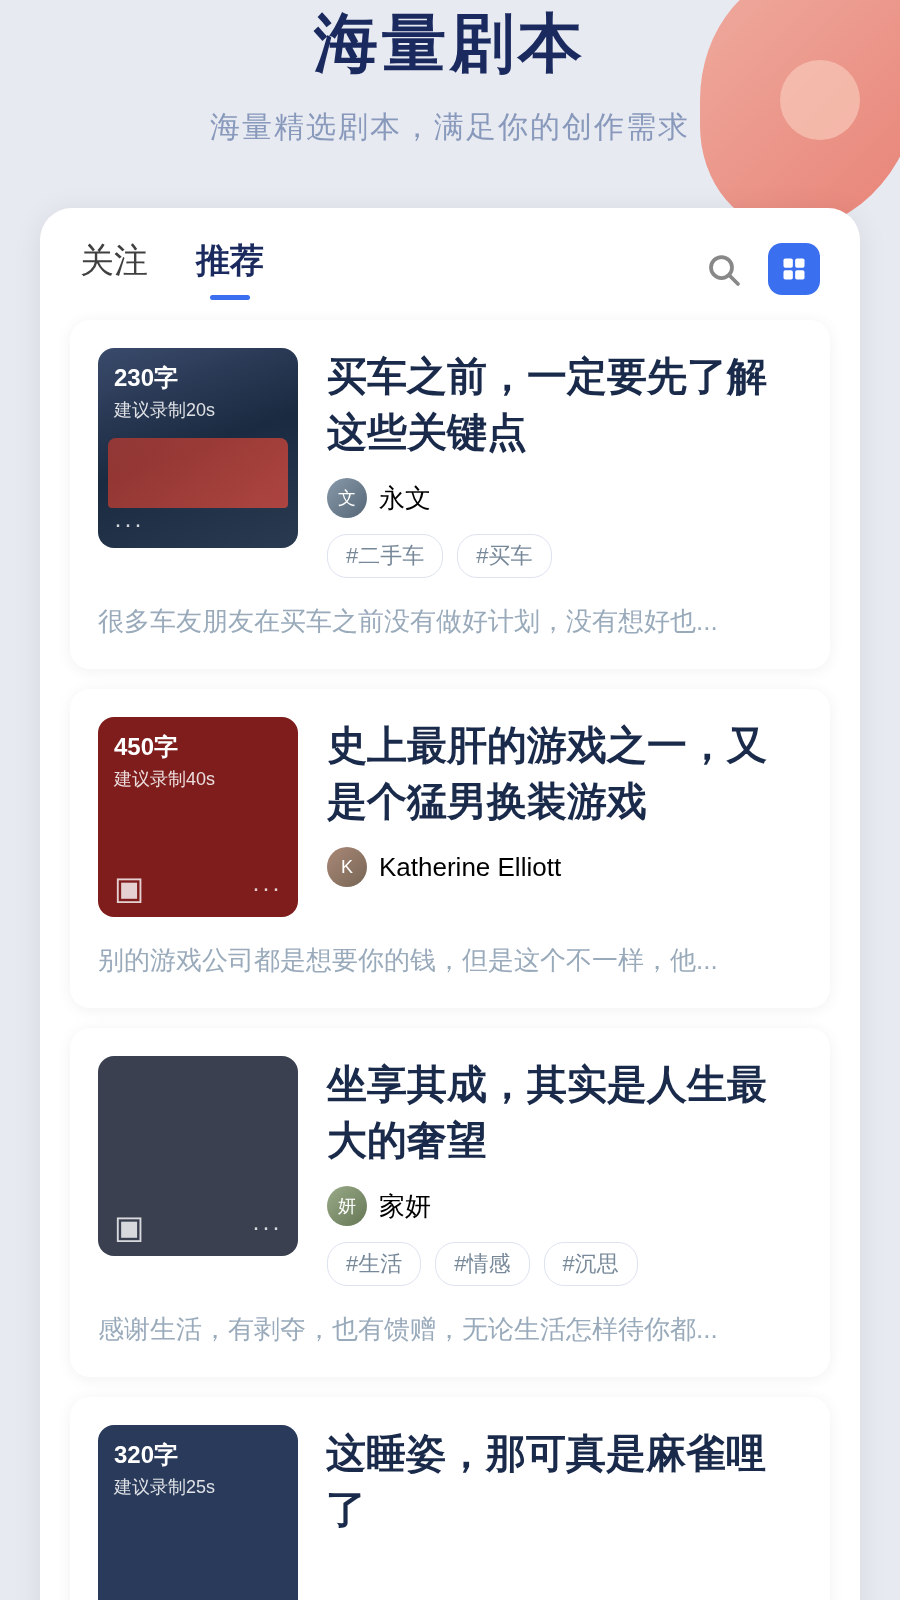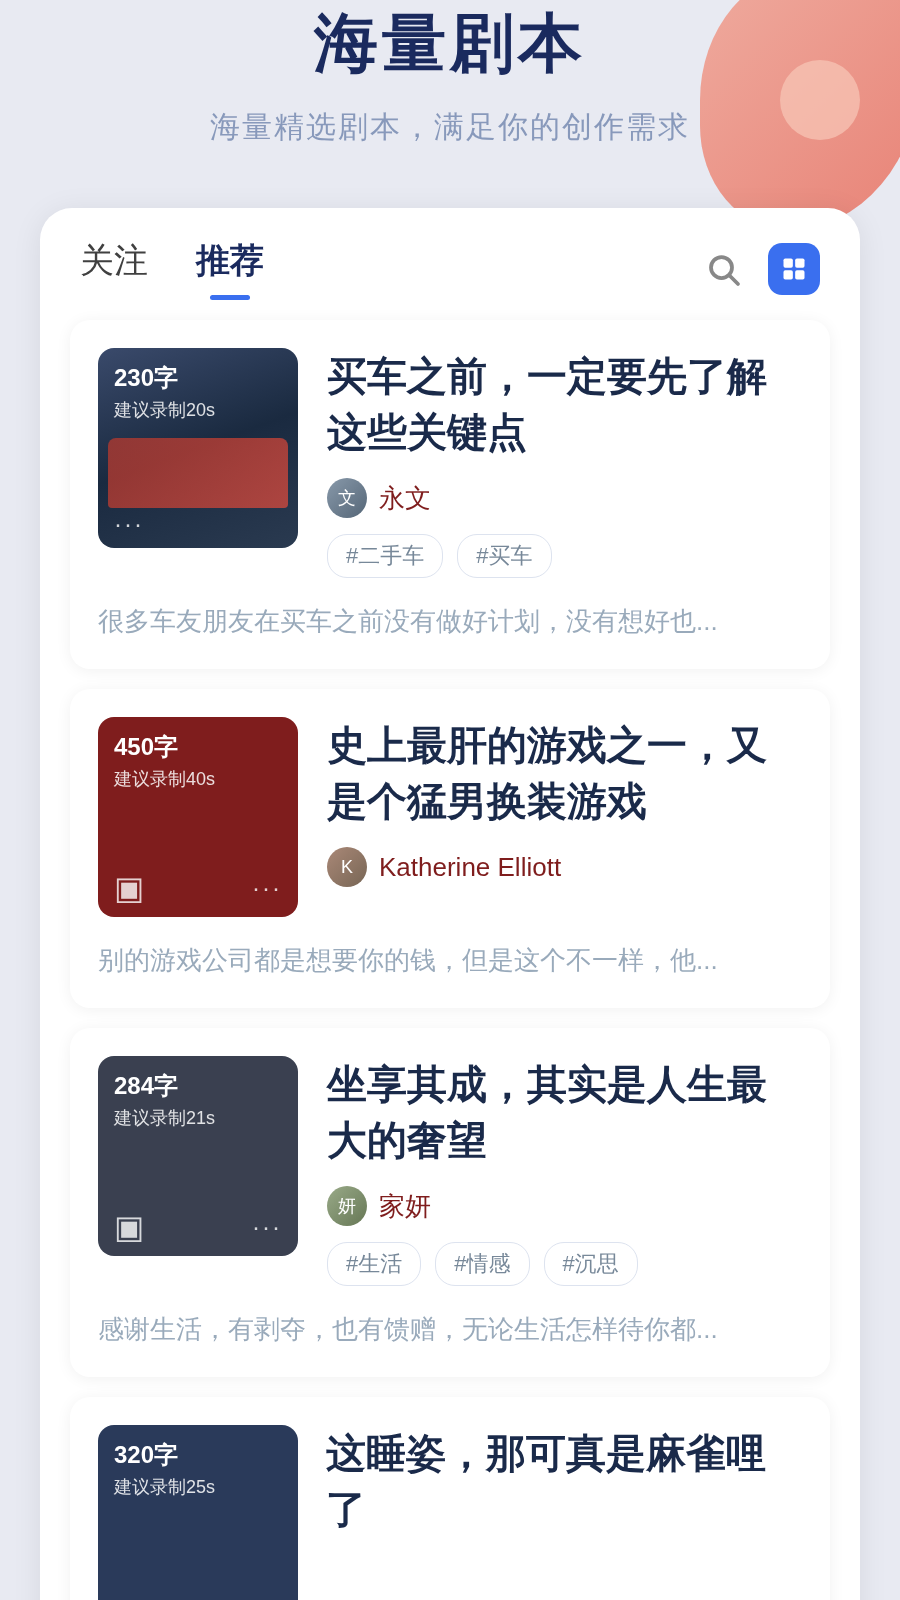--- a/index.html
+++ b/index.html
@@ -257,21 +257,21 @@
       overflow: hidden;
       display: flex;
       align-items: center;
       justify-content: center;
       font-size: 18px;
       color: white;
     }
 
     .author-name {
       font-size: 26px;
-      color: #7f1d1d;
+      color: #000000;
     }
 
     .tags-row {
       display: flex;
       gap: 14px;
       flex-wrap: wrap;
     }
 
     .tag {
       padding: 6px 18px;
@@ -389,24 +389,20 @@
             <span class="author-name">Katherine Elliott</span>
           </div>
         </div>
       </div>
       <div class="card-preview">别的游戏公司都是想要你的钱，但是这个不一样，他...</div>
     </div>
 
     <div class="script-card">
       <div class="card-top">
         <div class="thumbnail thumb-card3">
-          <div class="thumbnail-overlay">
-            <div class="thumb-word-count">284字</div>
-            <div class="thumb-duration">建议录制21s</div>
-          </div>
           <div class="thumb-bottom">
             <span class="thumb-icon">▣</span>
             <span class="thumb-dots">···</span>
           </div>
         </div>
         <div class="card-info">
           <div class="card-title">坐享其成，其实是人生最大的奢望</div>
           <div class="author-row">
             <div class="author-avatar avatar-jiayan">妍</div>
             <span class="author-name">家妍</span>

